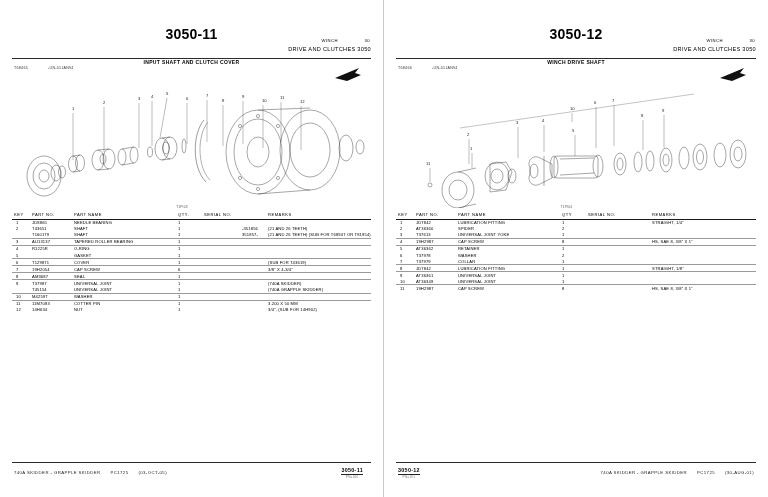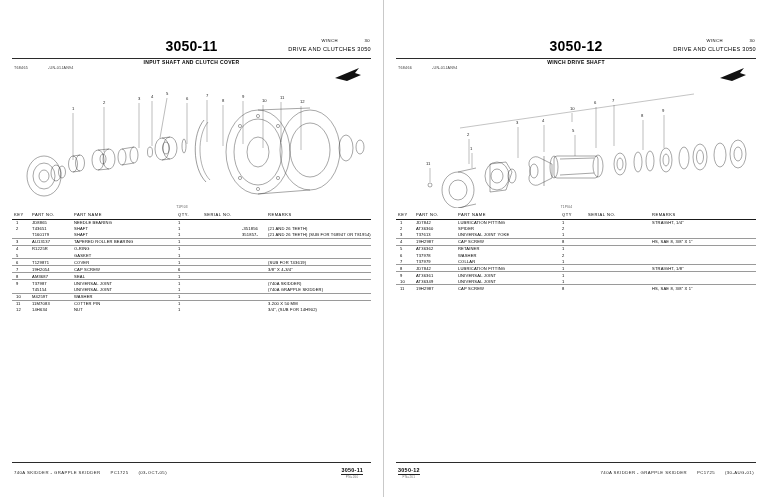--- a/index.html
+++ b/index.html
@@ -19,21 +19,21 @@
     display: flex;
     width: 768px;
     height: 497px;
     position: relative;
   }
   .page {
     position: relative;
     width: 384px;
     height: 497px;
     box-sizing: border-box;
-    padding: 12px;
+    padding: 0;
     background: #fff;
   }
   .page-left { border-right: 1px solid #c9c9c9; }
 
   
   .sect-title {
     text-align: center;
     font-size: 14px;
     font-weight: bold;
     letter-spacing: .2px;

